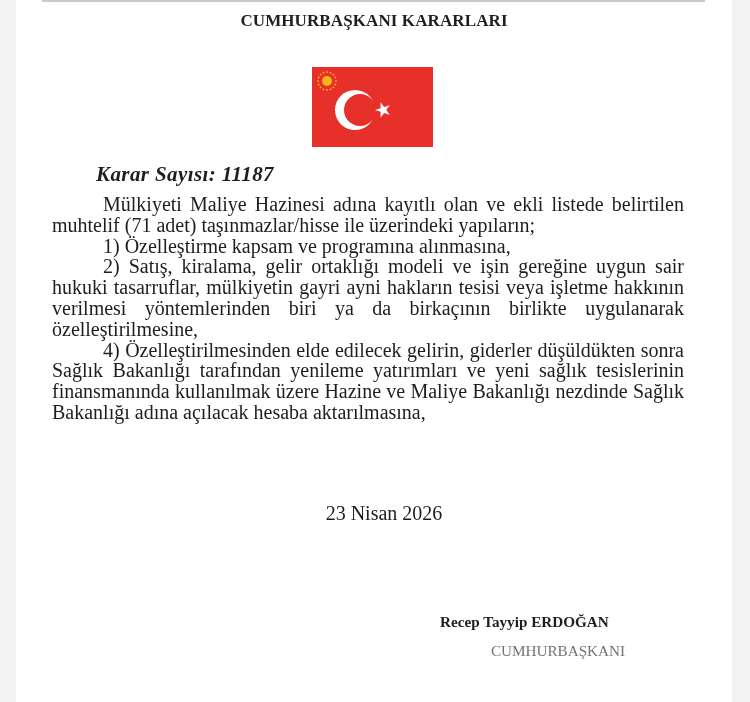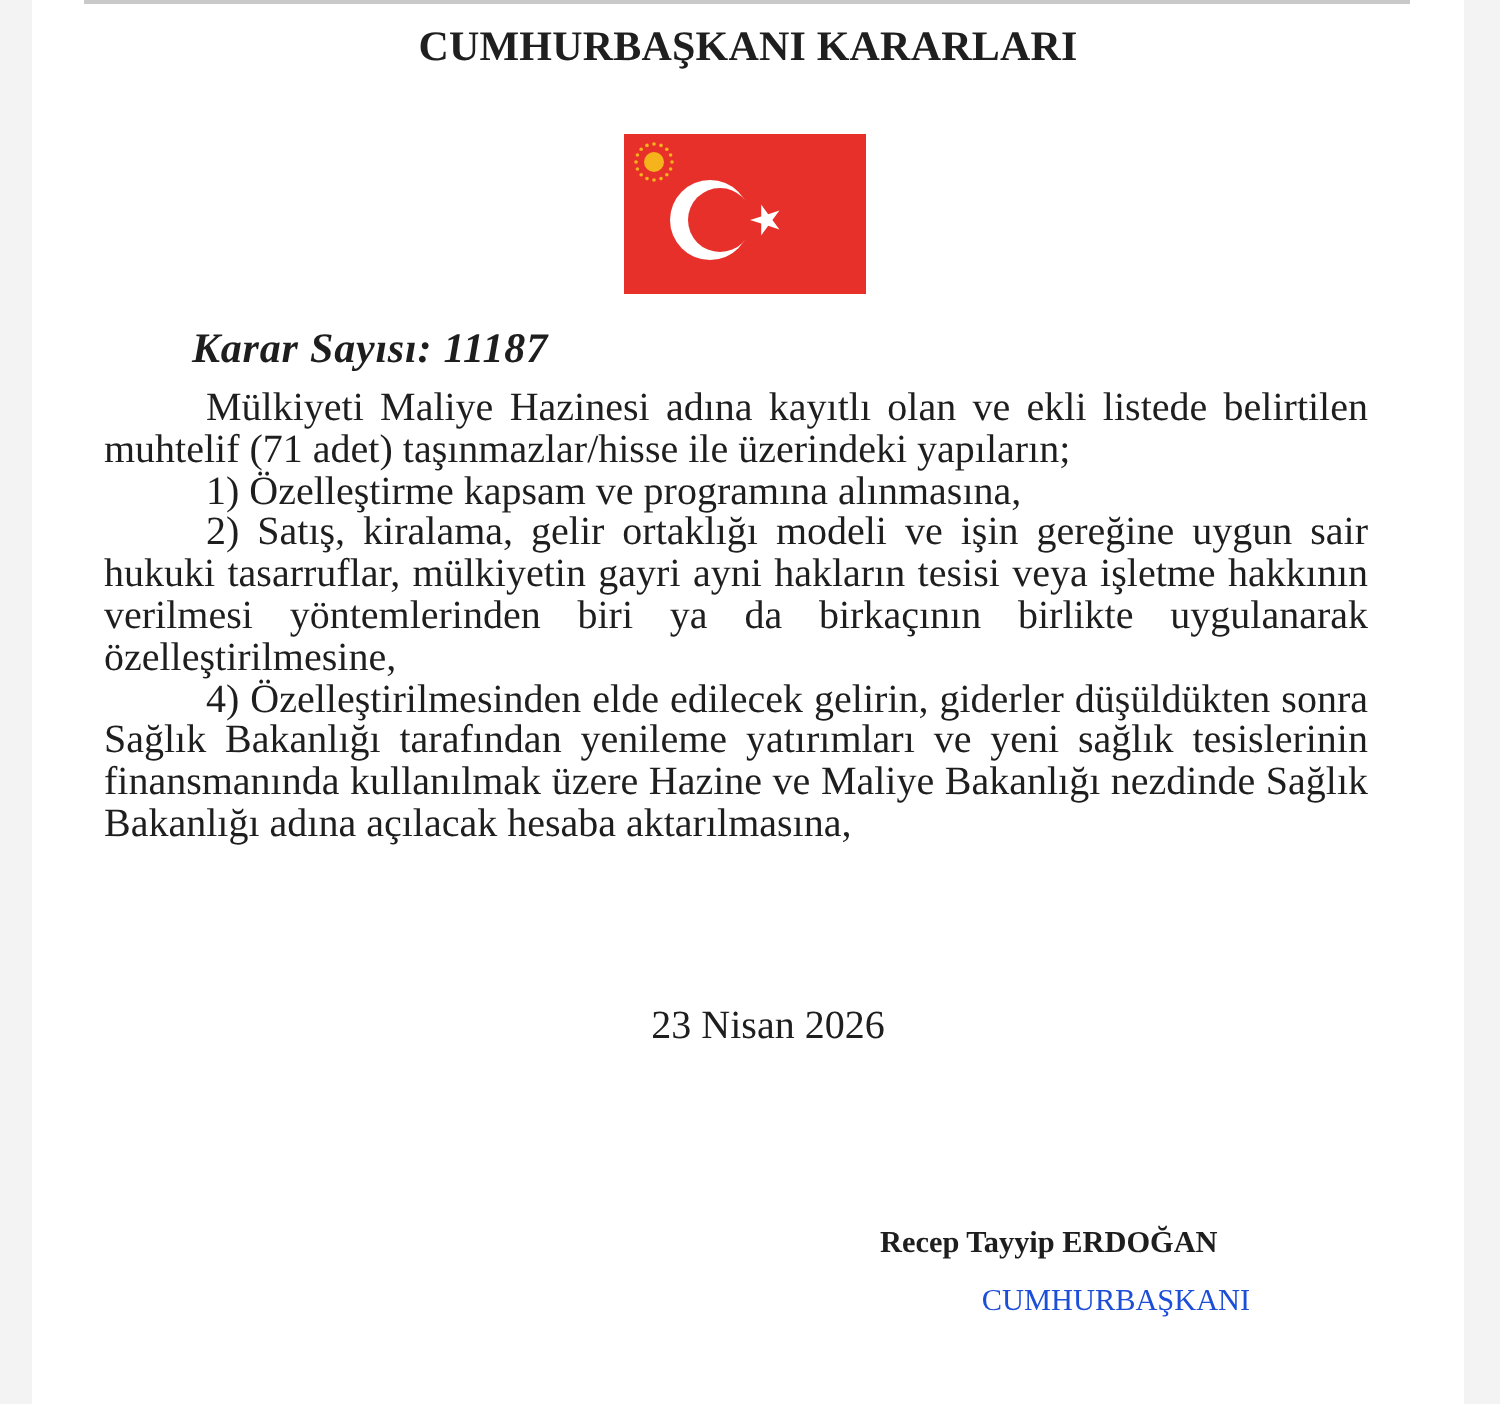--- a/index.html
+++ b/index.html
@@ -13,21 +13,21 @@
   .page {
     position: absolute; left: 16px; top: 0; width: 716px; height: 702px;
     background: #ffffff;
   }
   .top-rule {
     position: absolute; left: 26px; top: 0; width: 663px; height: 2px;
     background: #c9c9c9;
   }
   .title {
     position: absolute; left: 0; width: 100%; top: 11px;
-    text-align: center; font-weight: bold; font-size: 21px;
+    text-align: center; font-weight: bold; font-size: 17px;
     letter-spacing: 0.1px; color: #1f1f1f;
   }
   .flag {
     position: absolute; left: 296px; top: 67px; width: 121px; height: 80px;
   }
   .decision-no {
     position: absolute; left: 80px; top: 162px;
     font-weight: bold; font-size: 21px; letter-spacing: 0.4px; font-style: italic;
   }
   .body-text {
@@ -38,21 +38,21 @@
   .date {
     position: absolute; left: 0; width: 716px; top: 502px;
     text-align: center; font-size: 20px; padding-left: 20px; box-sizing: border-box;
   }
   .signer {
     position: absolute; left: 424px; width: 236px; top: 613px;
     font-weight: bold; font-size: 15.2px;
   }
   .signer-title {
     position: absolute; left: 424px; width: 236px; top: 642px;
-    text-align: center; font-size: 15.2px; color: #1d4ed8;
+    text-align: center; font-size: 15.2px; color: #737373;
   }
 </style>
 </head>
 <body>
 
 <div class="page">
   <div class="top-rule"></div>
 
   <div class="title">CUMHURBAŞKANI KARARLARI</div>
 

